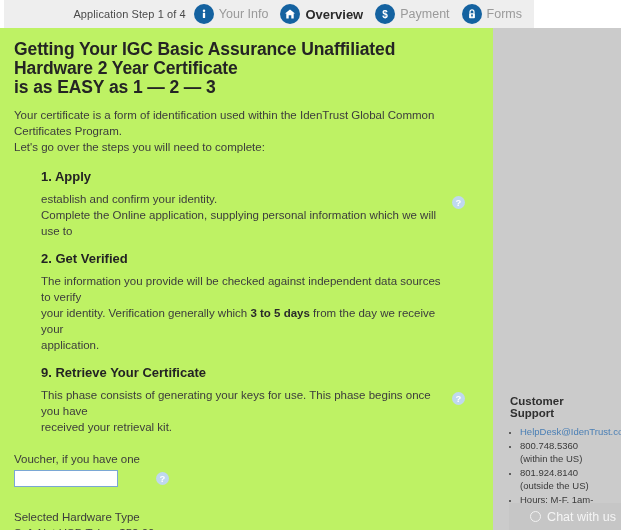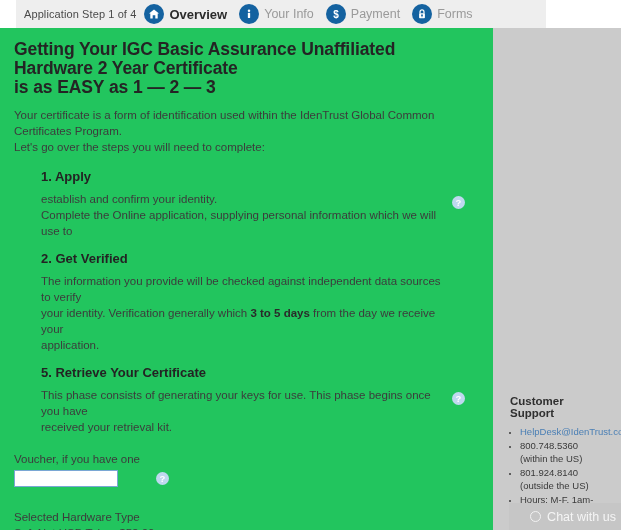--- a/index.html
+++ b/index.html
@@ -8,26 +8,27 @@
     width: 621px; height: 530px;
     overflow: hidden;
     background: #ffffff;
     font-family: "Liberation Sans", sans-serif;
   }
 
   #page { position: relative; width: 621px; height: 530px; background: #fff; }
 
   
   #stepbar {
-    position: absolute; top: 0; left: 16px;
+    position: absolute; top: 0; left: 4px;
     width: 530px; height: 28px;
     background: #eeeeee;
     display: flex; align-items: center;
     padding-left: 8px;
     white-space: nowrap;
+    justify-content: flex-end;
   }
   .step-label {
     font-size: 11px; color: #4a4a4a;
     margin-right: 8px; letter-spacing: .1px;
   }
   .step-item {
     display: flex; align-items: center;
     margin-right: 12px; cursor: pointer;
   }
   .step-icon {
@@ -38,21 +39,21 @@
   }
   .step-icon svg { display: block; }
   .step-text { font-size: 12.5px; color: #9a9a9a; }
   .step-item.active .step-text { color: #2b2b2b; font-weight: bold; font-size: 13px; }
 
   
   #main {
     position: absolute; top: 28px; left: 0;
     width: 493px; height: 502px;
     padding: 12px 16px 0 14px;
-    background: #22c55e;
+    background: #bef264;
   }
   h1#title {
     margin: 0 0 10px 0;
     font-size: 17.5px; line-height: 19px;
     color: #242424; font-weight: bold;
     letter-spacing: -0.1px;
   }
   h1#title .ln { display: block; }
   .intro {
     font-size: 11.5px; line-height: 16px;
@@ -139,37 +140,37 @@
   #chat-label { color: #f5f5f5; font-size: 12.5px; }
 </style>
 </head>
 <body>
 
 <div id="page">
 
   <div id="stepbar">
     <span class="step-label">Application Step 1 of 4</span>
 
-    <div class="step-item active">
-      <span class="step-icon">
-        <svg width="12" height="12" viewBox="0 0 12 12">
-          <path d="M6 1.4 L11 5.6 L9.7 5.6 L9.7 10.4 L7.3 10.4 L7.3 7.3 L4.7 7.3 L4.7 10.4 L2.3 10.4 L2.3 5.6 L1 5.6 Z" fill="#ffffff"></path>
-        </svg>
-      </span>
-      <span class="step-text">Overview</span>
-    </div>
-
     <div class="step-item">
       <span class="step-icon">
         <svg width="12" height="12" viewBox="0 0 12 12">
           <circle cx="6" cy="2.7" r="1.25" fill="#ffffff"></circle>
           <rect x="4.85" y="4.8" width="2.3" height="5.3" rx="0.6" fill="#ffffff"></rect>
         </svg>
       </span>
       <span class="step-text">Your Info</span>
+    </div>
+
+    <div class="step-item active">
+      <span class="step-icon">
+        <svg width="12" height="12" viewBox="0 0 12 12">
+          <path d="M6 1.4 L11 5.6 L9.7 5.6 L9.7 10.4 L7.3 10.4 L7.3 7.3 L4.7 7.3 L4.7 10.4 L2.3 10.4 L2.3 5.6 L1 5.6 Z" fill="#ffffff"></path>
+        </svg>
+      </span>
+      <span class="step-text">Overview</span>
     </div>
 
     <div class="step-item">
       <span class="step-icon">
         <svg width="12" height="12" viewBox="0 0 12 12">
           <text x="6" y="9.5" font-size="10" font-weight="bold" text-anchor="middle" fill="#ffffff" font-family="Liberation Sans, sans-serif">$</text>
         </svg>
       </span>
       <span class="step-text">Payment</span>
     </div>
@@ -214,21 +215,21 @@
       <div class="step-block">
         <div class="step-head">2. Get Verified</div>
         <div class="step-body">
           <span class="ln">The information you provide will be checked against independent data sources to verify</span>
           <span class="ln"><span>your identity. Verification generally which </span><b>3 to 5 days</b><span> from the day we receive your</span></span>
           <span class="ln">application.</span>
         </div>
       </div>
 
       <div class="step-block">
-        <div class="step-head">5. Retrieve Your Certificate</div>
+        <div class="step-head">9. Retrieve Your Certificate</div>
         <div class="step-body">
           <span class="ln">This phase consists of generating your keys for use. This phase begins once you have</span>
           <span class="ln">received your retrieval kit.</span>
         </div>
         <span class="help-icon help-float" style="top:27px;">?</span>
       </div>
 
     </div>
 
     <div id="voucher-area">

